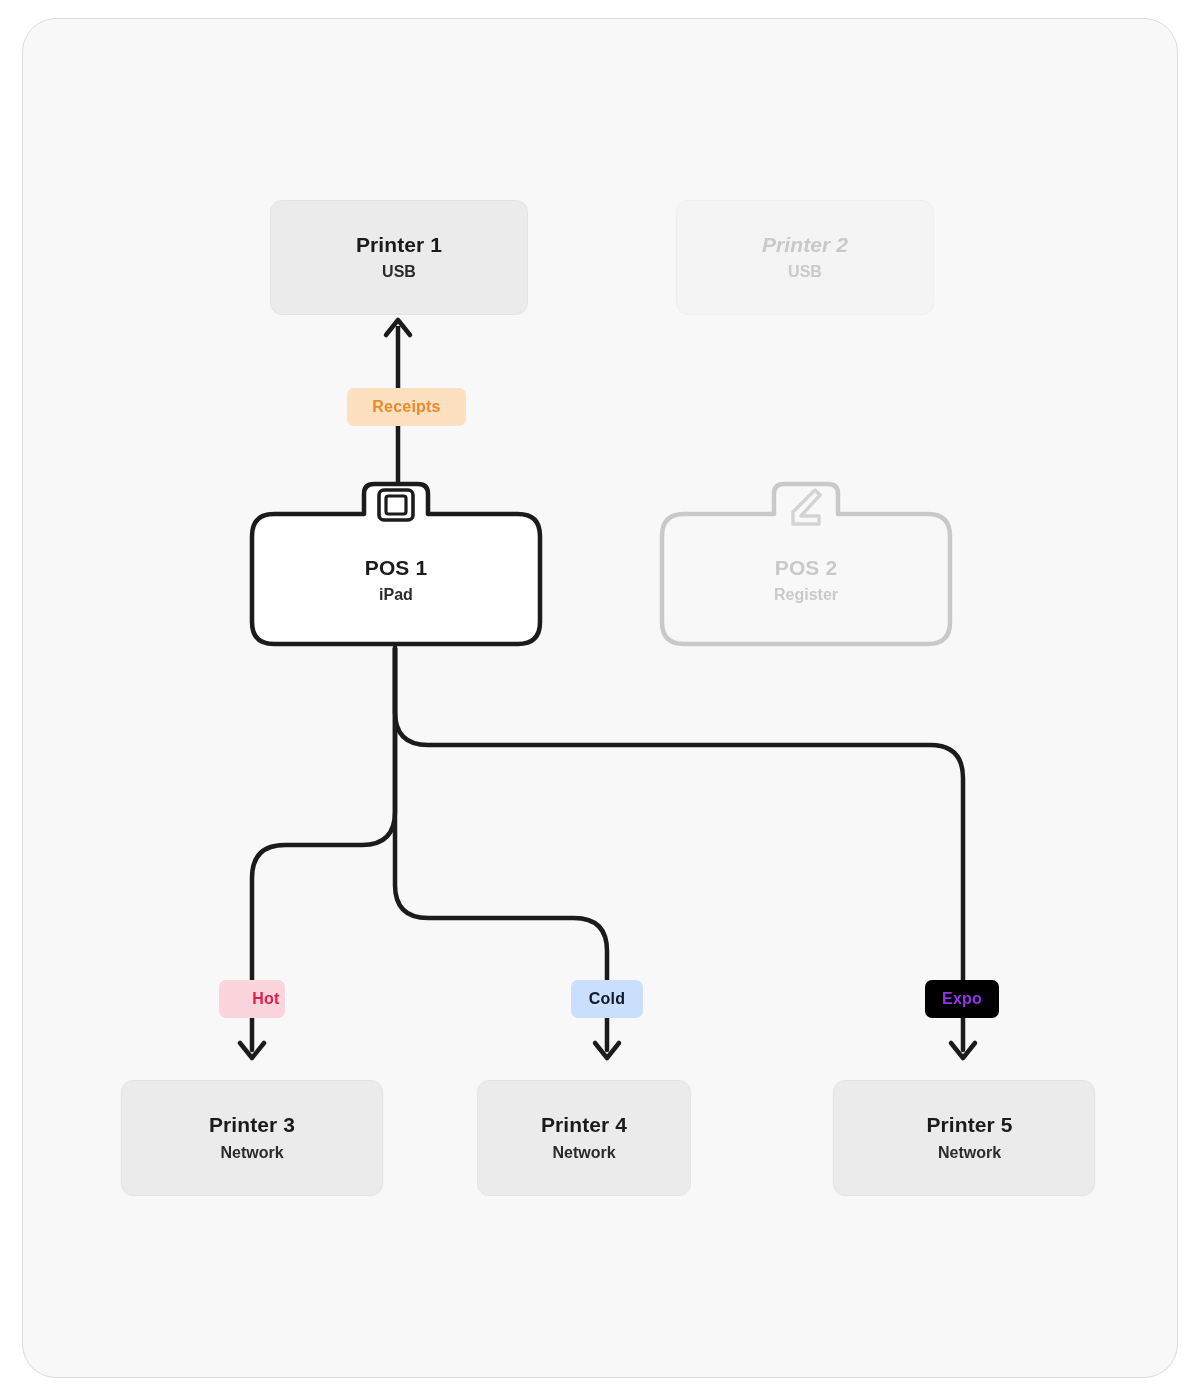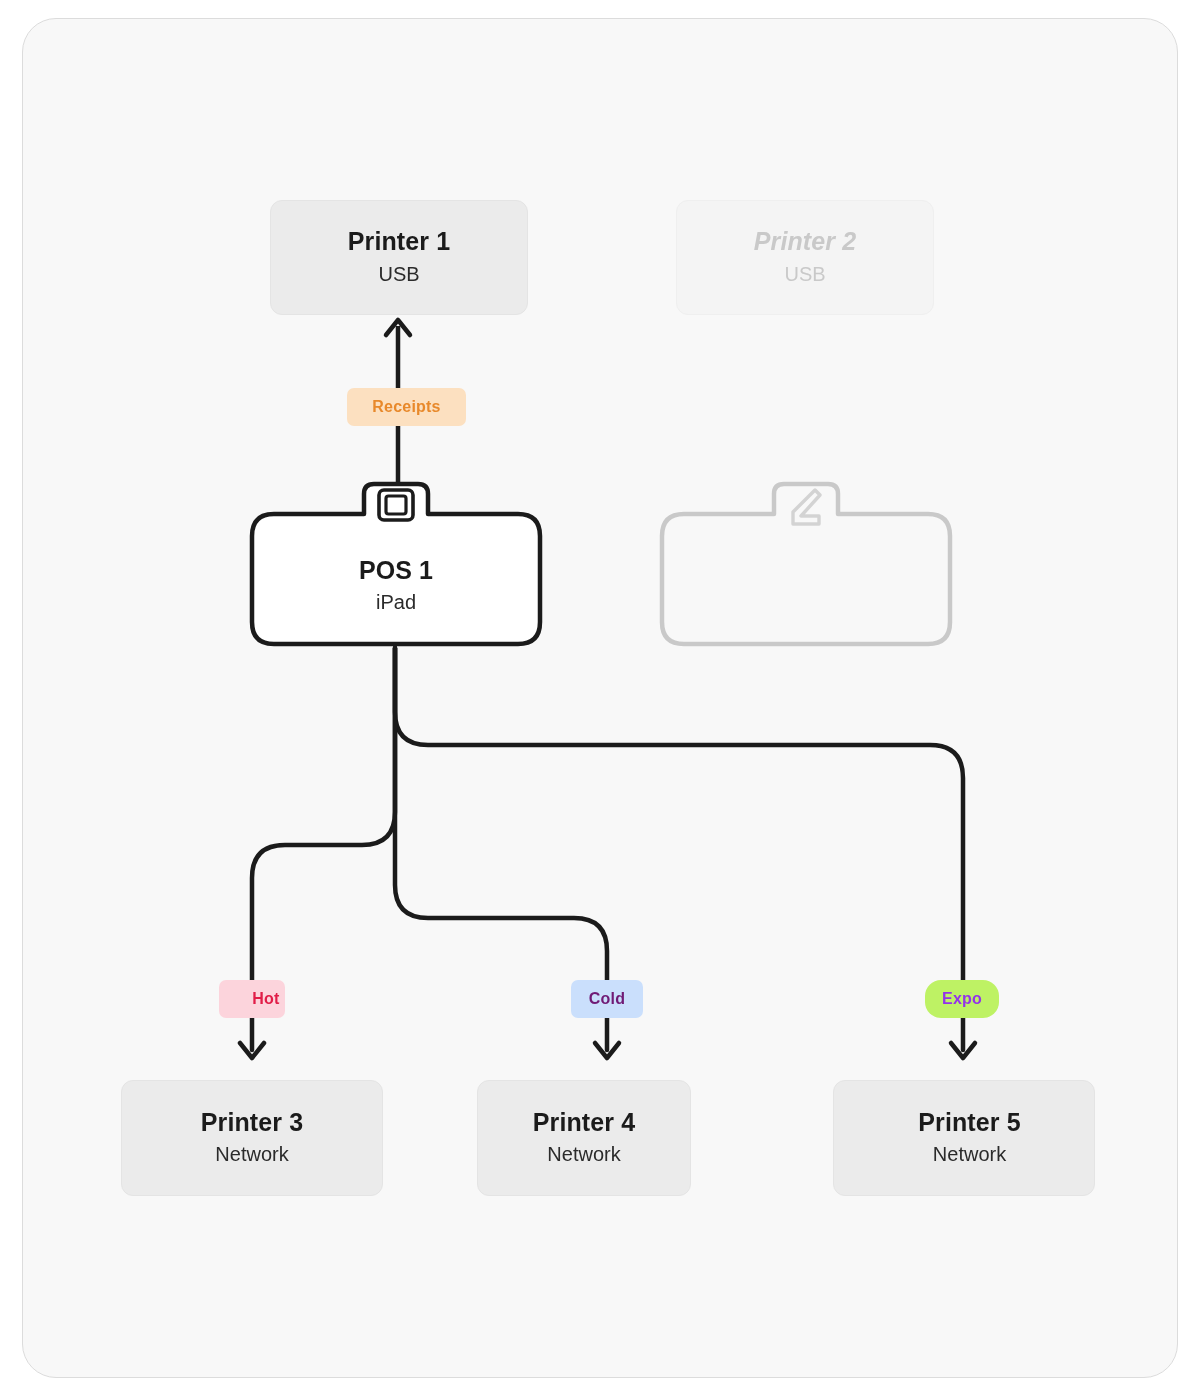--- a/index.html
+++ b/index.html
@@ -49,29 +49,29 @@
   .printer-card {
     background: #ebebeb;
     border: 1px solid #e4e4e4;
     border-radius: 12px;
   }
   .printer-card.is-disabled {
     background: #f4f4f4;
     border-color: #efefef;
   }
   .node-title {
-    font-size: 25px;
+    font-size: 21px;
     font-weight: bold;
     color: #1b1b1b;
     line-height: 1.25;
     letter-spacing: 0.1px;
   }
   .node-sub {
-    font-size: 20px;
-    font-weight: normal;
+    font-size: 16px;
+    font-weight: bold;
     color: #2b2b2b;
     line-height: 1.45;
     margin-top: 2px;
   }
   .is-disabled .node-title { color: #c9c9c9; font-style: italic; }
   .is-disabled .node-sub   { color: #c9c9c9; }
 
   
   .pos-node {
     position: absolute;
@@ -172,20 +172,24 @@
                L 172 4 Q 182 4 182 14
                L 182 34
                L 272 34 Q 294 34 294 56
                L 294 142 Q 294 164 272 164
                L 28 164 Q 6 164 6 142 Z" fill="#f8f8f8" stroke="#c9c9c9" stroke-width="4.5" stroke-linejoin="round"></path>
 
       <g fill="none" stroke="#d3d3d3" stroke-width="3.4" stroke-linejoin="round" stroke-linecap="round">
         <path d="M 137 44 L 137 32 L 159 10 L 164 15 L 145 36 L 163 36 L 163 44 Z"></path>
       </g>
     </svg>
+    <div class="pos-label" style="top:75px;">
+      <div class="node-title" style="color:#c9c9c9;">POS 2</div>
+      <div class="node-sub" style="color:#c9c9c9;">Register</div>
+    </div>
   </div>
 
   <div class="node printer-card" style="left:121px; top:1080px; width:262px; height:116px;">
     <div class="node-title">Printer 3</div>
     <div class="node-sub">Network</div>
   </div>
 
   <div class="node printer-card" style="left:477px; top:1080px; width:214px; height:116px;">
     <div class="node-title">Printer 4</div>
     <div class="node-sub">Network</div>
@@ -193,17 +197,17 @@
 
   <div class="node printer-card" style="left:833px; top:1080px; width:262px; height:116px;padding-left:11px;">
     <div class="node-title">Printer 5</div>
     <div class="node-sub">Network</div>
   </div>
 
   <div class="edge-label" style="left:347px; top:388px; width:119px; height:38px; background:#fce0c0; color:#e8892b;">Receipts</div>
 
   <div class="edge-label" style="left:219px; top:980px; width:66px; height:38px; background:#fcd4dc; color:#e11d48;padding-left:28px;">Hot</div>
 
-  <div class="edge-label" style="left:571px; top:980px; width:72px; height:38px; background:#cadffc; color:#701a75;">Cold</div>
-
-  <div class="edge-label" style="left:925px; top:980px; width:74px; height:38px; background:#bef264; color:#9333ea;border-radius:16px;">Expo</div>
+  <div class="edge-label" style="left:571px; top:980px; width:72px; height:38px; background:#cadffc; color:#0f172a;">Cold</div>
+
+  <div class="edge-label" style="left:925px; top:980px; width:74px; height:38px; background:#000000; color:#9333ea;">Expo</div>
 
 </div>
 
 </body></html>

